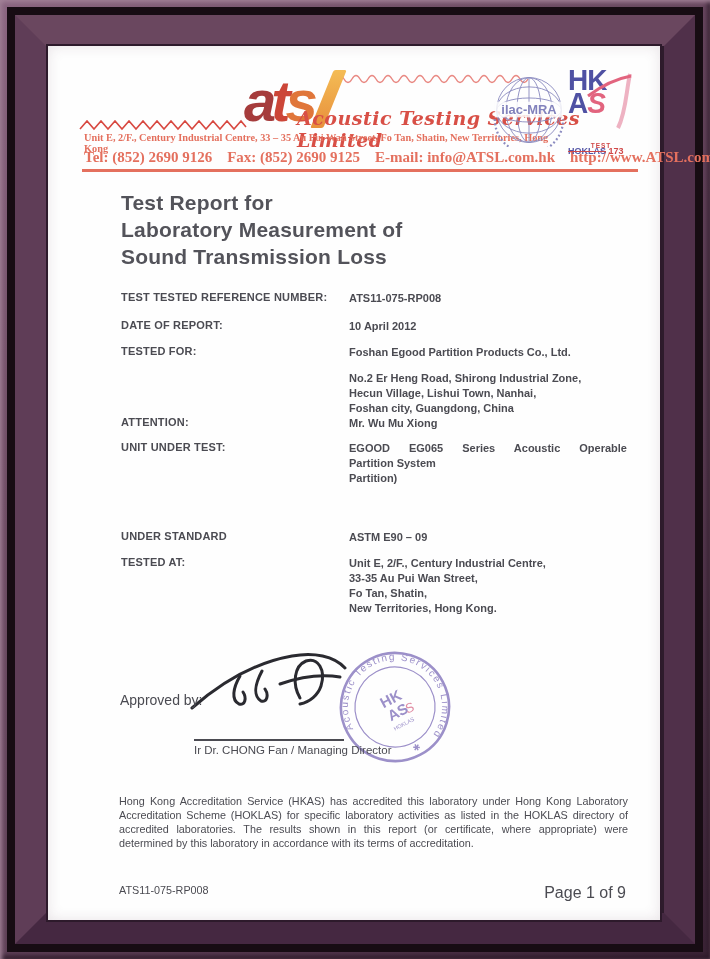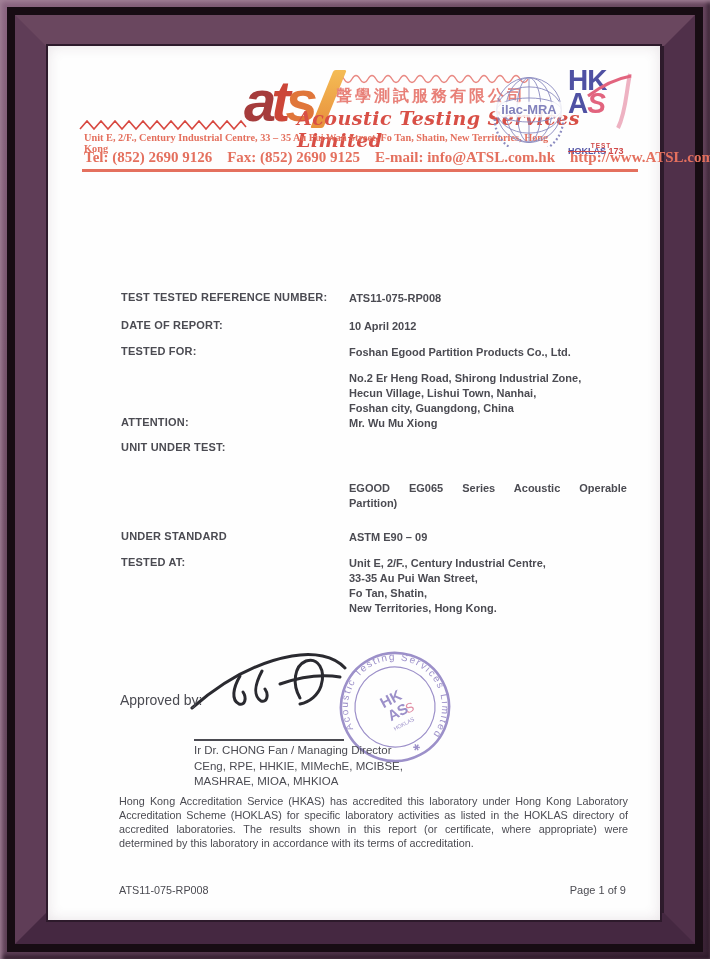--- a/index.html
+++ b/index.html
@@ -52,36 +52,36 @@
   
   .title { position:absolute; left:73px; top:143px; font-size:21px; font-weight:bold;
            color:#53535a; line-height:27px; letter-spacing:0.2px; }
 
   
   .row { position:absolute; left:73px; width:506px; }
   .row .lbl { position:absolute; left:0; top:0; width:225px; font-size:11px; font-weight:bold;
               color:#4b4b52; letter-spacing:0.2px; }
   .row .val { position:absolute; left:228px; top:0; width:278px; font-size:11px; font-weight:bold;
               color:#4b4b52; line-height:15px; }
-  .jline { text-align:justify; text-align-last:justify;margin-top:40px; }
+  .jline { text-align:justify; text-align-last:justify; }
 
   
   .sig-svg   { position:absolute; left:140px; top:598px; }
   .stamp-svg { position:absolute; left:286px; top:600px; opacity:0.88; }
   .approved-label { position:absolute; left:72px; top:646px; font-size:14px; color:#4b4b52; }
   .sig-line  { position:absolute; left:146px; top:693px; width:150px; height:2px; background:#4b4b52; }
   .approver-name  { position:absolute; left:146px; top:698px; font-size:11.5px; color:#4b4b52; }
   .approver-quals { position:absolute; left:146px; top:713px; font-size:11.5px; color:#4b4b52; line-height:15px; }
 
   
   .accred { position:absolute; left:71px; top:748px; width:509px; font-size:10.8px; color:#4b4b52;
             line-height:14px; text-align:justify; }
   .repro  { position:absolute; left:71px; top:812px; font-size:10.8px; color:#4b4b52; }
   .foot-ref  { position:absolute; left:71px; top:838px; font-size:10.8px; color:#4b4b52; }
-  .foot-page { position:absolute; right:34px; top:838px; font-size:11px; color:#4b4b52; }
+  .foot-page { position:absolute; right:34px; top:838px; font-size:16px; color:#4b4b52; }
 </style>
 </head>
 <body>
 
 <div class="stage">
   <div class="frame-lip"></div>
   <div class="frame-groove"></div>
   <div class="frame-face"></div>
 
   <div class="paper">
@@ -93,21 +93,20 @@
       <path d="M2 7 q4 -7 8 0 t8 0 t8 0 t8 0 t8 0 t8 0 t8 0 t8 0 t8 0 t8 0 t8 0 t8 0 t8 0 t8 0 t8 0 t8 0 t8 0 t8 0 t8 0 t8 0 t8 0 t8 0 t8 0 t8 0" fill="none" stroke="#e98a84" stroke-width="1.4"></path>
     </svg>
 
     <div class="atsl-logo">
       <span class="atsl-a">a</span>
       <span class="atsl-t">t</span>
       <span class="atsl-s">s</span>
       <span class="atsl-slash"></span>
     </div>
 
-    <div class="company-cn">聲學測試服務有限公司</div>
     <div class="company-en">Acoustic Testing Services Limited</div>
     <div class="hdr-addr">Unit E, 2/F., Century Industrial Centre, 33 – 35 Au Pui Wan Street, Fo Tan, Shatin, New Territories, Hong Kong</div>
     <div class="hdr-contact">Tel: (852) 2690 9126    Fax: (852) 2690 9125    E-mail: info@ATSL.com.hk    http://www.ATSL.com.hk</div>
     <div class="hdr-rule"></div>
 
     <svg class="ilac" width="74" height="74" viewBox="-40 -40 80 80">
       <g fill="none" stroke="#8c8cc0" stroke-width="1">
         <circle r="35"></circle>
         <ellipse rx="13" ry="35"></ellipse>
         <ellipse rx="25" ry="35"></ellipse>
@@ -129,20 +128,23 @@
         <path d="M44 4 C 40 22, 40 42, 32 58" fill="none" stroke="#eeb2c2" stroke-width="4"></path>
         <path d="M2 26 C 18 14, 34 8, 45 6" fill="none" stroke="#e2647e" stroke-width="3"></path>
       </svg>
       <div class="hoklas">
         <span class="blue">HOKLAS</span>
         <span class="red">173</span>
       </div>
       <div class="hoklas-sub red">TEST</div>
     </div>
 
+    <div class="title ml">Test Report for
+Laboratory Measurement of
+Sound Transmission Loss</div>
 
     <div class="row" style="top:245px">
       <div class="lbl">TEST TESTED REFERENCE NUMBER:</div>
       <div class="val ml">ATS11-075-RP008</div>
     </div>
     <div class="row" style="top:273px">
       <div class="lbl">DATE OF REPORT:</div>
       <div class="val ml">10 April 2012</div>
     </div>
     <div class="row" style="top:299px">
@@ -156,20 +158,21 @@
 Foshan city, Guangdong, China</div>
     </div>
     <div class="row" style="top:370px">
       <div class="lbl">ATTENTION:</div>
       <div class="val ml">Mr. Wu Mu Xiong</div>
     </div>
     <div class="row" style="top:395px">
       <div class="lbl">UNIT UNDER TEST:</div>
       <div class="val">
         <div class="jline">EGOOD EG065 Series Acoustic Operable</div>
+        <div>Partition System</div>
         <div>Partition)</div>
       </div>
     </div>
     <div class="row" style="top:484px">
       <div class="lbl">UNDER STANDARD</div>
       <div class="val ml">ASTM E90 – 09</div>
     </div>
     <div class="row" style="top:510px">
       <div class="lbl">TESTED AT:</div>
       <div class="val ml">Unit E, 2/F., Century Industrial Centre,
@@ -200,21 +203,19 @@
         <text y="-4" text-anchor="middle" font-size="15" font-weight="bold" fill="#8f81c2" stroke="none">HK</text>
         <text y="11" text-anchor="middle" font-size="15" font-weight="bold" fill="#8f81c2" stroke="none">AS</text>
         <text x="8" y="12" font-size="13" font-style="italic" fill="#dd7d96" stroke="none">S</text>
         <text y="21" text-anchor="middle" font-size="5.5" fill="#8f81c2" stroke="none">HOKLAS</text>
       </g>
     </svg>
 
     <div class="approved-label">Approved by:</div>
     <div class="sig-line"></div>
     <div class="approver-name">Ir Dr. CHONG Fan / Managing Director</div>
-    <div class="approver-quals ml">CEng, RPE, HHKIE, MIMechE, MCIBSE,
-MASHRAE, MIOA, MHKIOA</div>
 
     <div class="accred">Hong Kong Accreditation Service (HKAS) has accredited this laboratory under Hong Kong Laboratory Accreditation Scheme (HOKLAS) for specific laboratory activities as listed in the HOKLAS directory of accredited laboratories. The results shown in this report (or certificate, where appropriate) were determined by this laboratory in accordance with its terms of accreditation.</div>
     <div class="foot-ref">ATS11-075-RP008</div>
     <div class="foot-page">Page 1 of 9</div>
 
   </div>
 </div>
 
 </body></html>

